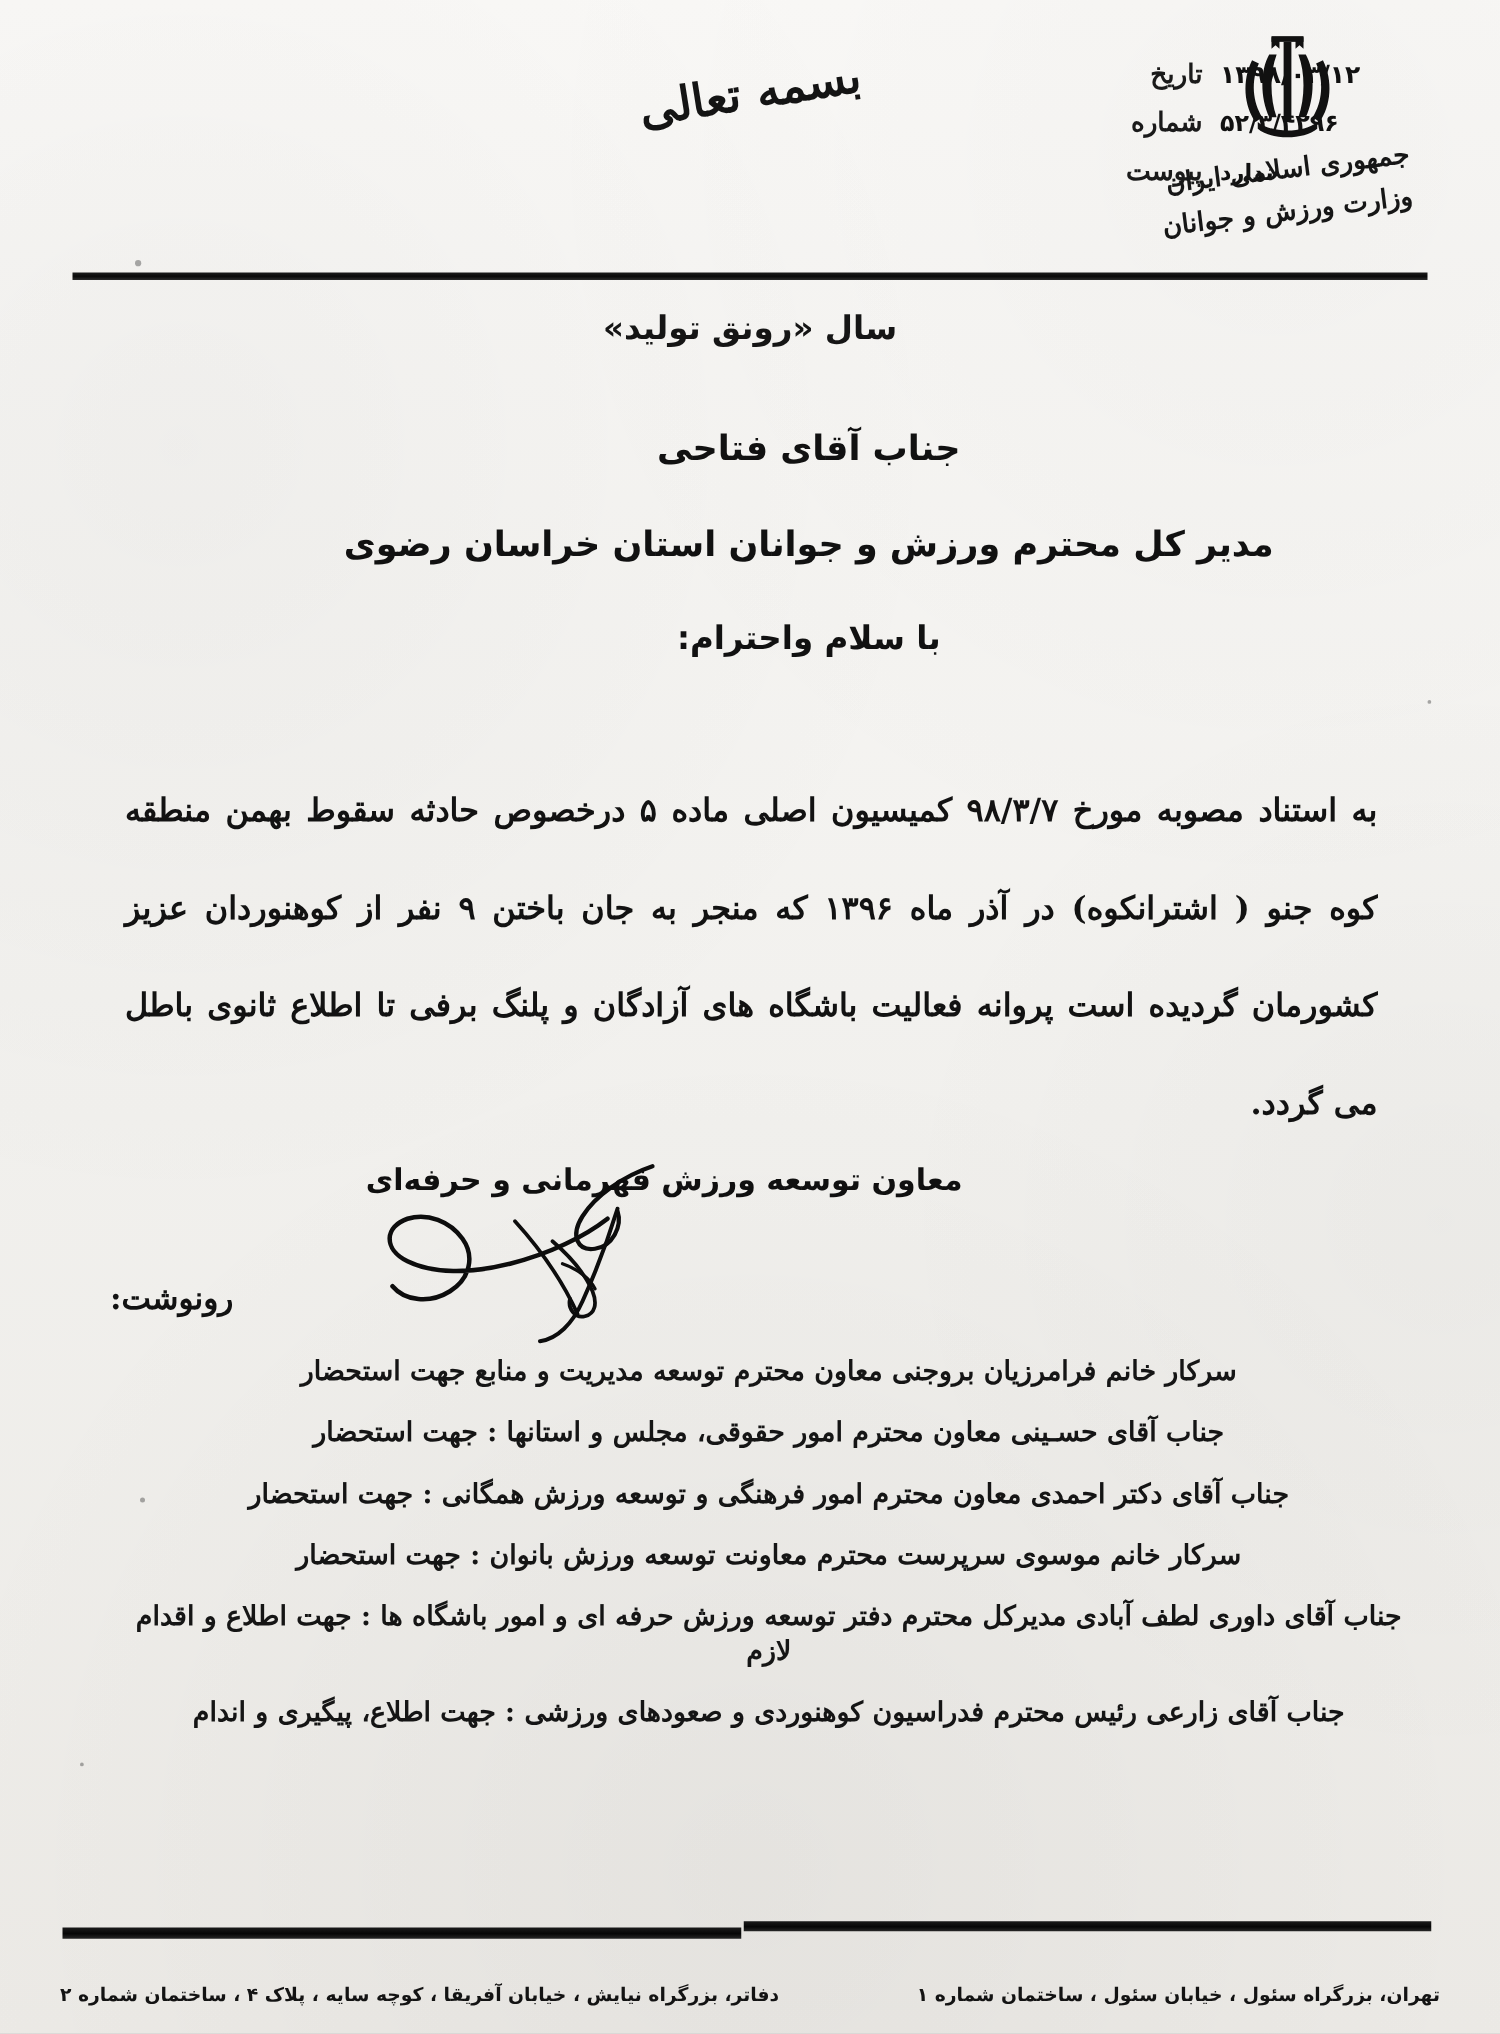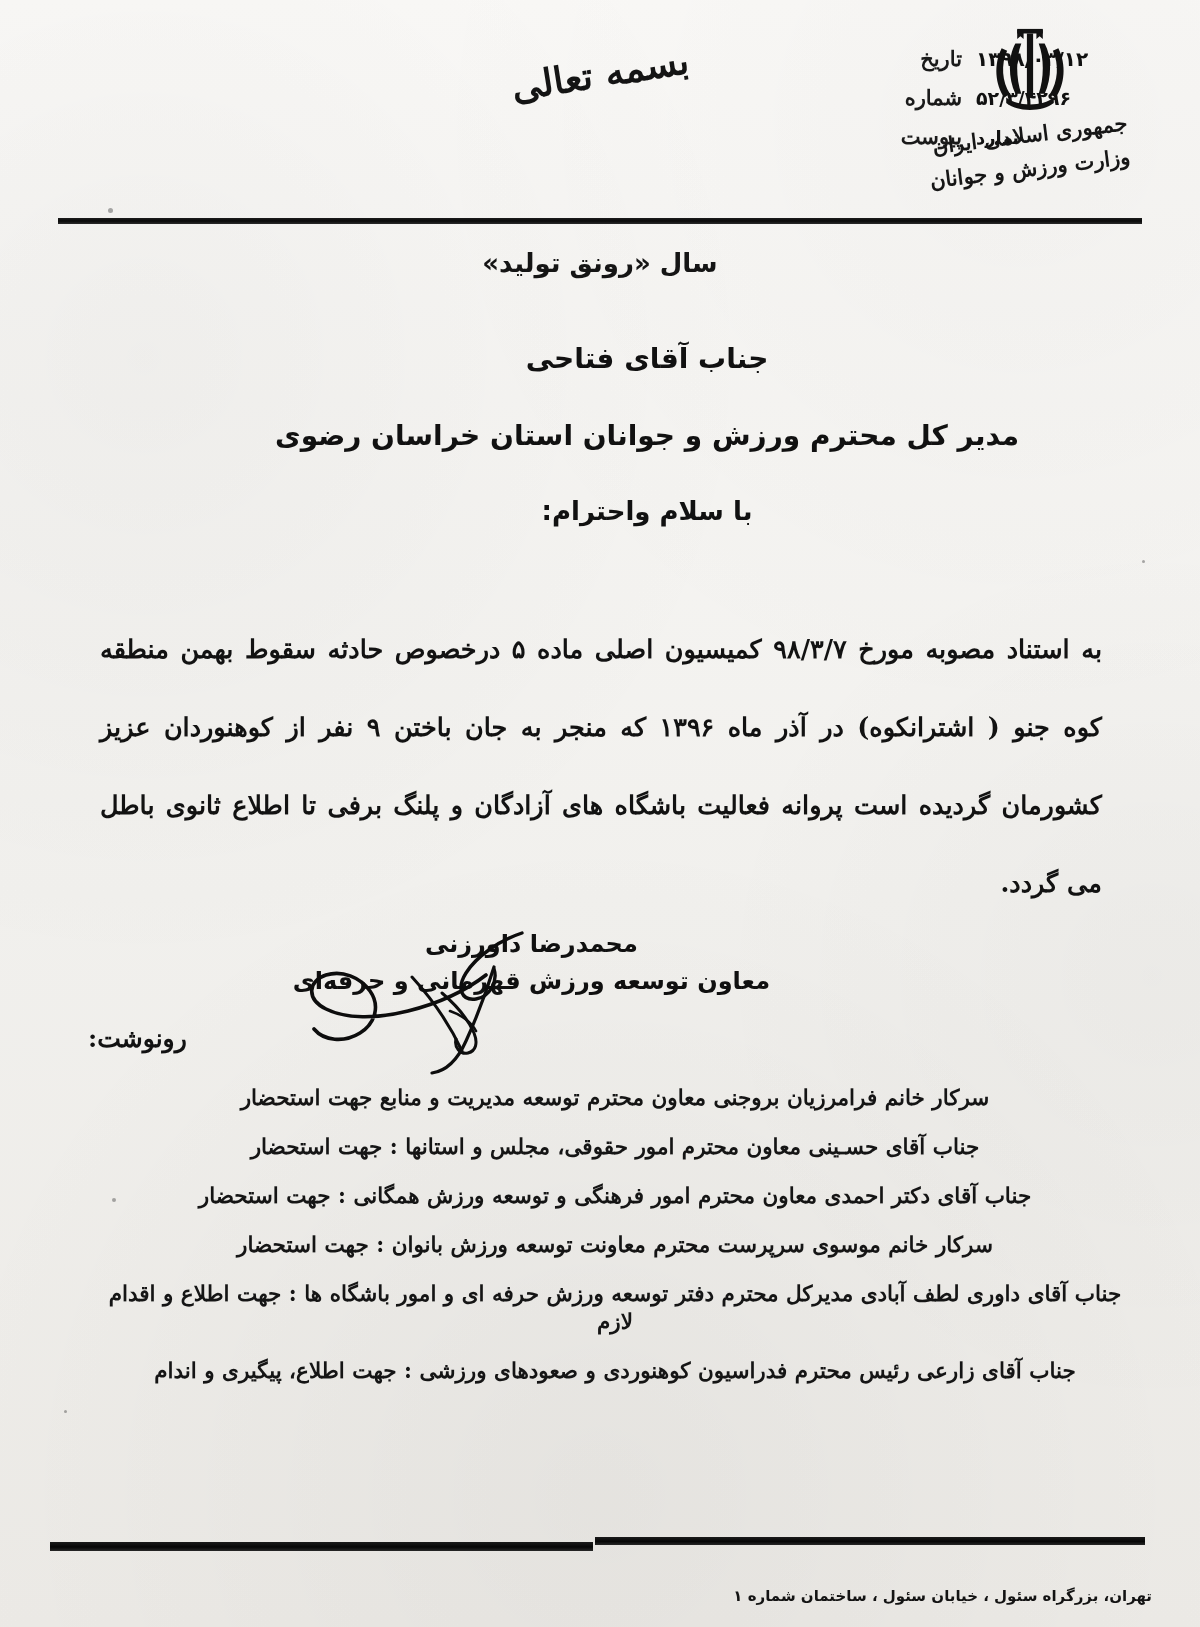--- a/index.html
+++ b/index.html
@@ -321,21 +321,20 @@
     <div class="addr-line addr-1">جناب آقای فتاحی</div>
     <div class="addr-line addr-2">مدیر کل محترم ورزش و جوانان استان خراسان رضوی</div>
     <div class="addr-line addr-3">با سلام واحترام:</div>
   </div>
 
   <div class="body-text">
     <p>به استناد مصوبه مورخ ۹۸/۳/۷ کمیسیون اصلی ماده ۵ درخصوص حادثه سقوط بهمن منطقه کوه جنو ( اشترانکوه) در آذر ماه ۱۳۹۶ که منجر به جان باختن ۹ نفر از کوهنوردان عزیز کشورمان گردیده است پروانه فعالیت باشگاه های آزادگان و پلنگ برفی تا اطلاع ثانوی باطل می گردد.</p>
   </div>
 
   <div class="sig-block">
-    <div class="sig-name">محمدرضا داورزنی</div>
     <div class="sig-title">معاون توسعه ورزش قهرمانی و حرفه‌ای</div>
   </div>
 
   <svg class="signature" viewBox="0 0 270 170" aria-hidden="true">
     <g fill="none" stroke="#0d0d0d" stroke-linecap="round" stroke-linejoin="round">
       <path d="M232 18 C208 26 186 42 176 58 C166 74 172 86 186 84 C200 82 208 66 204 54" stroke-width="3.4"></path>
       <path d="M196 60 C178 74 150 88 118 96 C86 104 56 104 36 94 C16 84 18 66 36 60
                C52 55 70 62 80 76 C90 90 86 108 70 118 C54 128 34 126 24 114" stroke-width="3.6"></path>
       <path d="M204 52 C196 78 186 104 176 126 C168 144 156 156 142 158" stroke-width="3.2"></path>
       <path d="M152 78 C166 90 178 104 184 118 C188 128 186 136 178 138 C170 140 164 132 166 124" stroke-width="3"></path>
@@ -351,19 +350,20 @@
     <li>جناب آقای دکتر احمدی معاون محترم امور فرهنگی و توسعه ورزش همگانی : جهت استحضار</li>
     <li>سرکار خانم موسوی سرپرست محترم معاونت توسعه ورزش بانوان : جهت استحضار</li>
     <li>جناب آقای داوری لطف آبادی مدیرکل محترم دفتر توسعه ورزش حرفه ای و امور باشگاه ها : جهت اطلاع و اقدام لازم</li>
     <li>جناب آقای زارعی رئیس محترم فدراسیون کوهنوردی و صعودهای ورزشی : جهت اطلاع، پیگیری و اندام</li>
   </ul>
 
   <div class="rule-bot-r"></div>
   <div class="rule-bot-l"></div>
   <div class="footer">
     <span class="footer-txt">تهران، بزرگراه سئول ، خیابان سئول ، ساختمان شماره ۱</span>
+    <span class="footer-txt">دفاتر، بزرگراه نیایش ، خیابان آفریقا ، کوچه سایه ، پلاک ۴ ، ساختمان شماره ۲</span>
   </div>
 
   <div class="speck" style="top:208px;left:108px;width:5px;height:5px;"></div>
   <div class="speck" style="top:1198px;left:112px;width:4px;height:4px;"></div>
   <div class="speck" style="top:560px;left:1142px;width:3px;height:3px;"></div>
   <div class="speck" style="top:1410px;left:64px;width:3px;height:3px;"></div>
 </div>
 
 </body></html>

